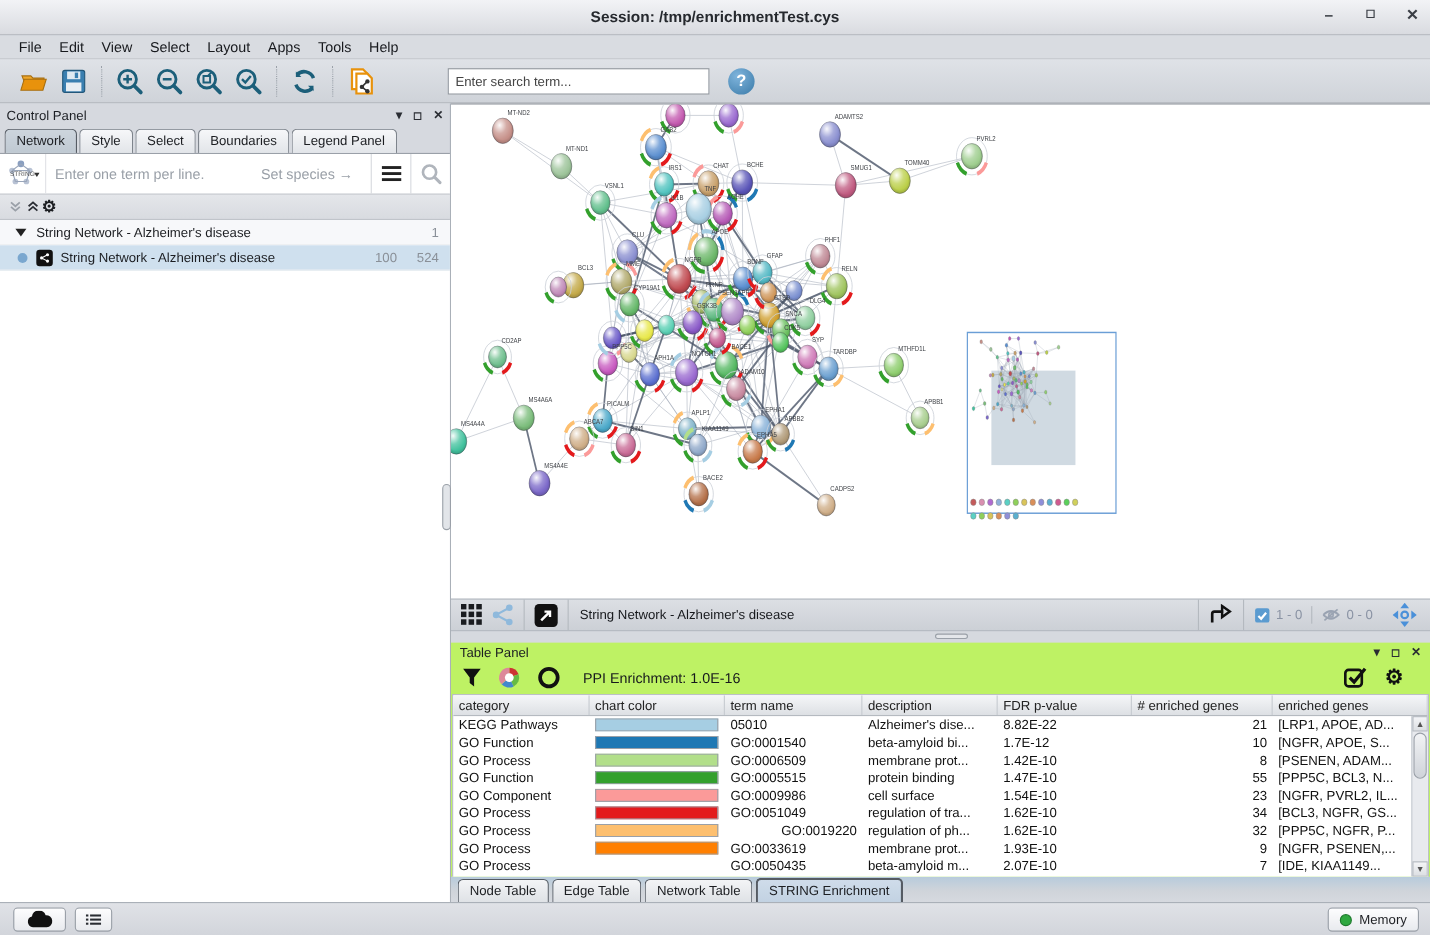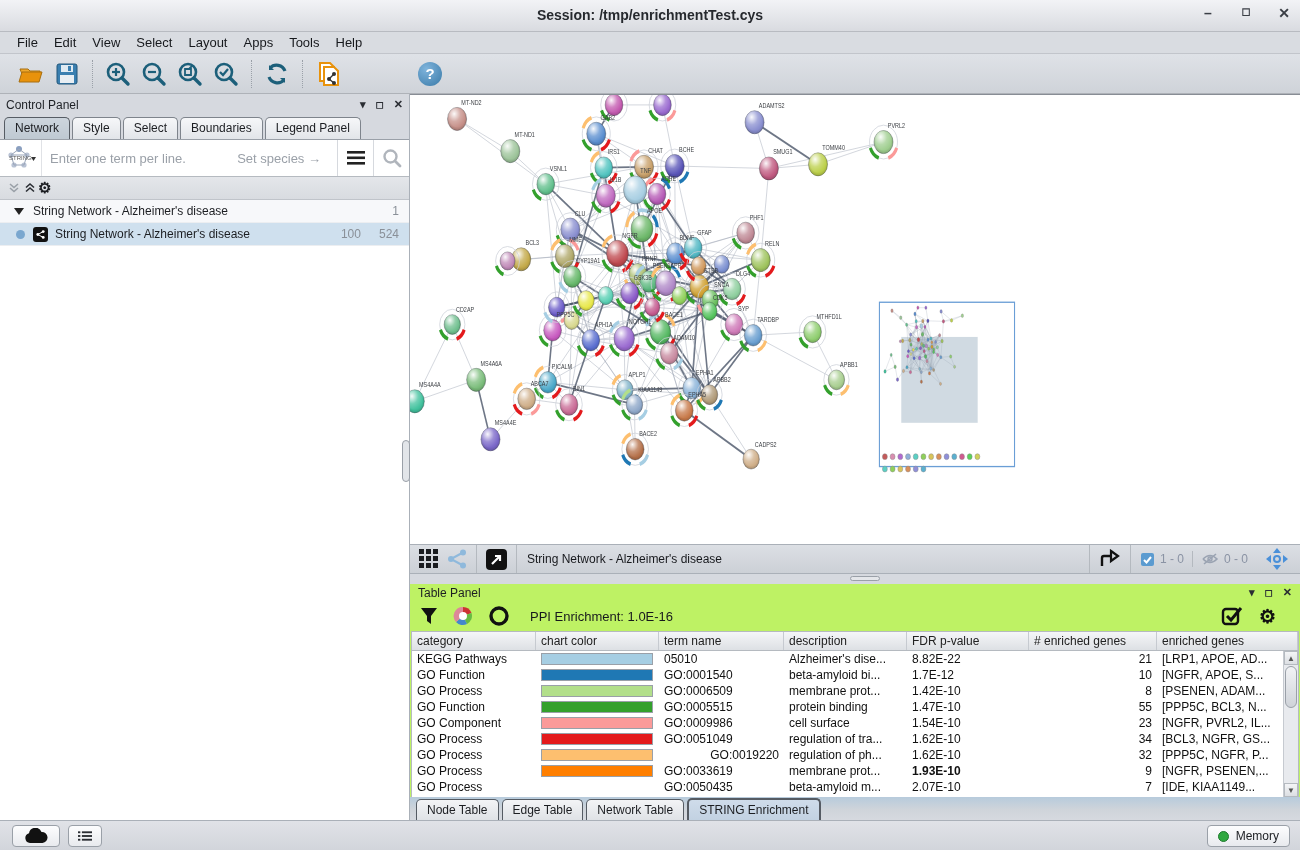--- a/index.html
+++ b/index.html
@@ -193,20 +193,21 @@
           <path d="M6 3 h10 l4 4 v14 h-14 z" fill="#fff" stroke="#e8920c" stroke-width="2"></path>
           <path d="M10 7 h10 l4 4 v14 h-14 z" fill="#fff" stroke="#e8920c" stroke-width="2"></path>
           <circle cx="15" cy="19" r="2" fill="#333"></circle>
             <circle cx="20" cy="14" r="2" fill="#333"></circle>
             <circle cx="20" cy="23" r="2" fill="#333"></circle>
           <path d="M15 19 L20 14 M15 19 L20 23" stroke="#333" stroke-width="1.4"></path>
         </svg>
       </div>
     </div>
     <div class="tb-group" style="margin-left:48px;">
+      <input id="search-box" type="text" placeholder="Enter search term..." style="">
       <div class="tb-btn" style="margin-left:8px;">
         <div style="width:24px;height:24px;border-radius:50%;background:radial-gradient(circle at 35% 30%, #7fb4dc, #3a7aa8);display:flex;align-items:center;justify-content:center;color:#fff;font-weight:bold;font-size:15px;">?</div>
       </div>
     </div>
   </div>
 
   <div id="main">
 
     <div id="control-panel">
       <div id="cp-header">
@@ -1688,21 +1689,21 @@
                 <div class="td num" style="width: 128px;">32</div>
                 <div class="td" style="width: 110px; flex: 1 1 0%;">[PPP5C, NGFR, P...</div>
               </div>
               <div class="tr">
                 <div class="td" style="width: 124px;">GO Process</div>
                 <div class="td" style="width: 123px;">
                   <div class="swatch" style="background: rgb(255, 127, 0);"></div>
                 </div>
                 <div class="td" style="width: 125px;">GO:0033619</div>
                 <div class="td" style="width: 123px;">membrane prot...</div>
-                <div class="td" style="width: 122px; font-weight: bold;">1.93E-10</div>
+                <div class="td" style="width: 122px;">1.93E-10</div>
                 <div class="td num" style="width: 128px;">9</div>
                 <div class="td" style="width: 110px; flex: 1 1 0%;">[NGFR, PSENEN,...</div>
               </div>
               <div class="tr">
                 <div class="td" style="width: 124px;">GO Process</div>
                 <div class="td" style="width: 123px;"></div>
                 <div class="td" style="width: 125px;">GO:0050435</div>
                 <div class="td" style="width: 123px;">beta-amyloid m...</div>
                 <div class="td" style="width: 122px;">2.07E-10</div>
                 <div class="td num" style="width: 128px;">7</div>

